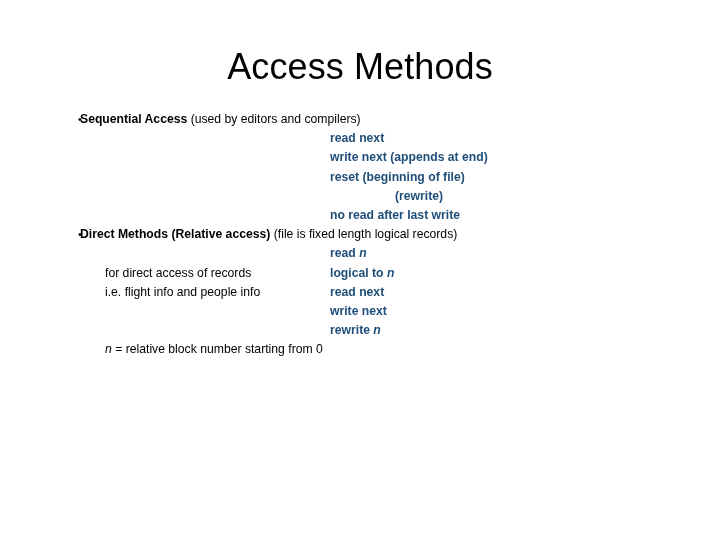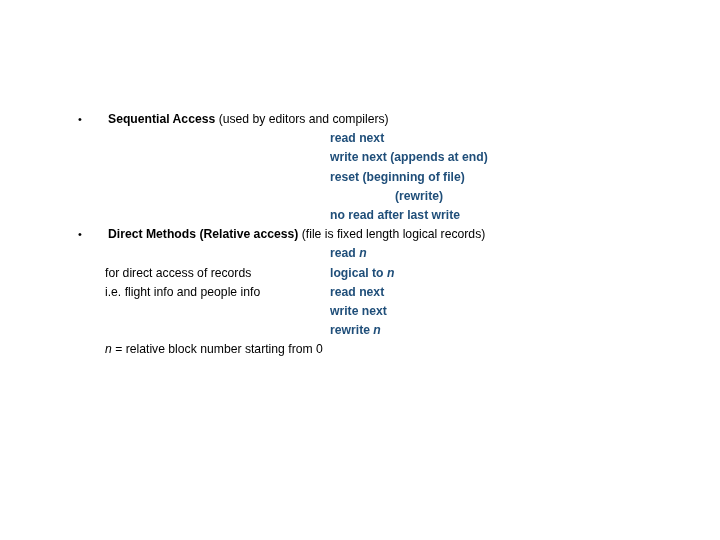--- a/index.html
+++ b/index.html
@@ -54,21 +54,21 @@
     position: absolute;
     left: 78px;
     top: 0;
     width: 12px;
     font-size: 11px;
     line-height: 19.2px;
     color: #000000;
   }
   .heading-line {
     position: relative;
-    padding-left: 108px;
+    padding-left: 80px;
     white-space: nowrap;
     line-height: 19.2px;
   }
   .hd-bold {
     font-weight: bold;
     color: #000000;
   }
   .hd-plain {
     font-weight: normal;
     color: #000000;
@@ -124,20 +124,21 @@
   }
   .footnote .ital {
     font-style: italic;
   }
 </style>
 </head>
 <body>
 
 <div class="slide">
 
+  <div class="slide-title">Access Methods</div>
 
   <div class="body-area">
 
     <div class="bullet-row">
       <span class="bullet-mark">•</span>
       <div class="heading-line">
         <span class="hd-bold">Sequential Access</span><span class="hd-plain"> (used by editors and compilers)</span>
       </div>
     </div>
 

